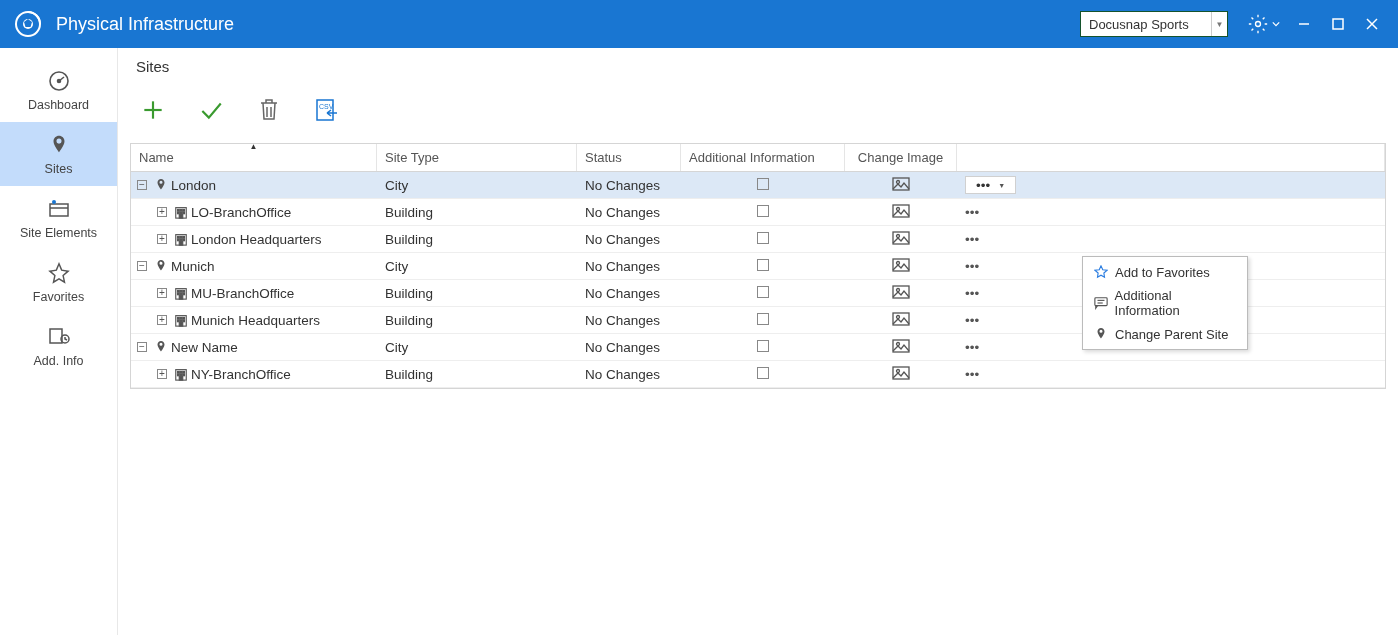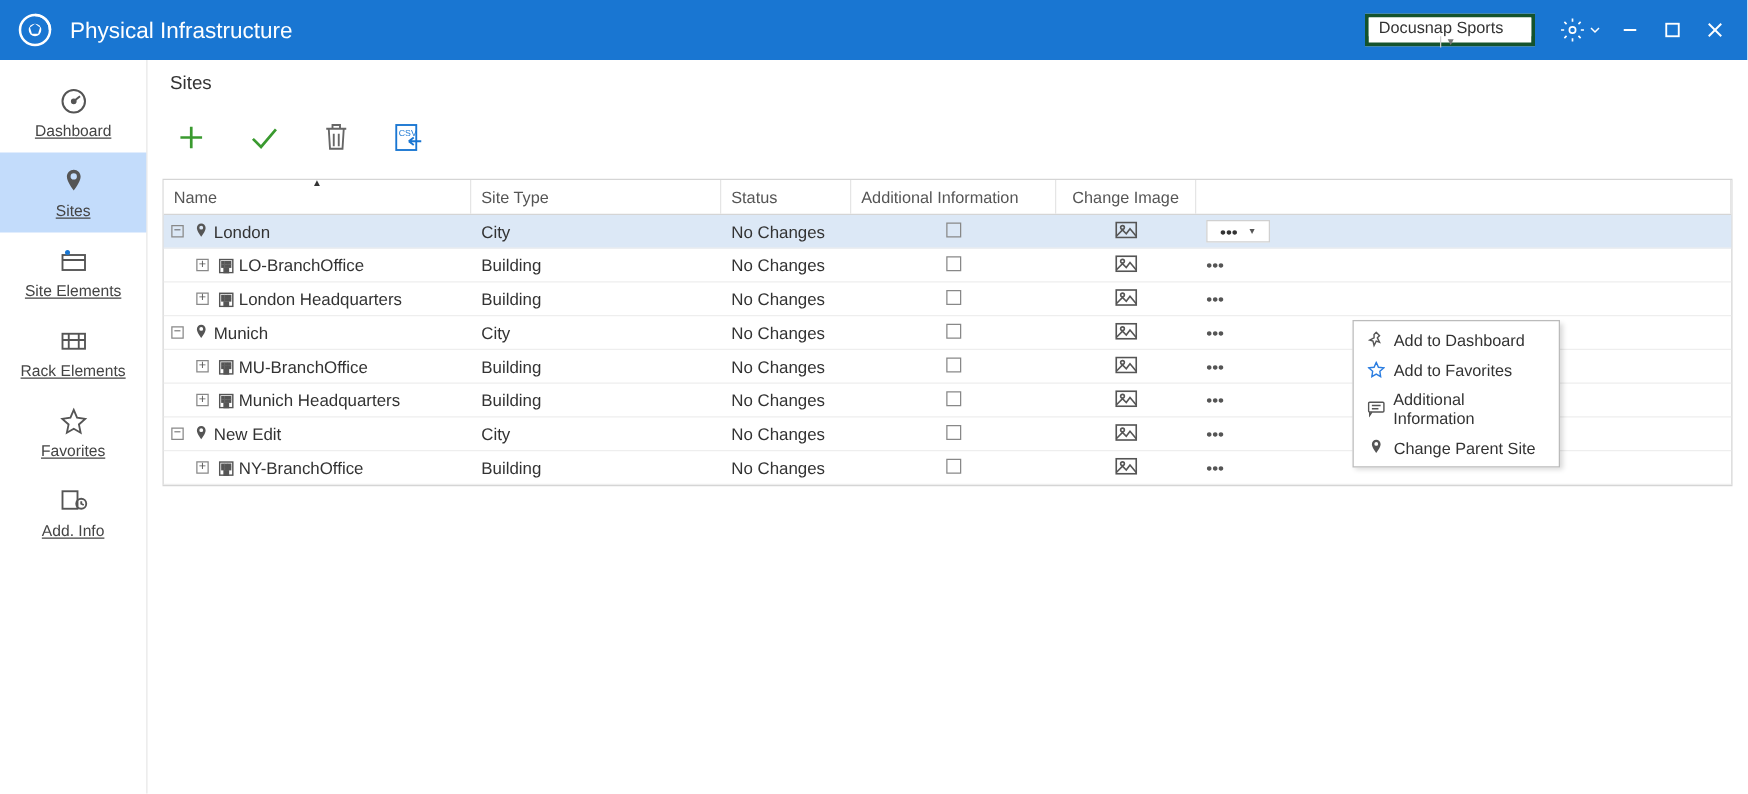--- a/index.html
+++ b/index.html
@@ -3,32 +3,32 @@
 <meta charset="utf-8">
 <style>
   * { box-sizing: border-box; margin: 0; padding: 0; font-family: "Segoe UI", Arial, sans-serif; }
   body { width: 1398px; height: 635px; background: #fff; overflow: hidden; position: relative; }
 
   
   .titlebar { height: 48px; background: #1976d2; color: #fff; display: flex; align-items: center; padding: 0 14px; }
   .titlebar .logo { width: 28px; height: 28px; margin-right: 14px; }
   .titlebar .title { font-size: 18px; font-weight: 400; flex: 0 0 auto; }
   .titlebar .spacer { flex: 1; }
-  .titlebar .tenant-select { display: flex; align-items: center; height: 26px; background: #fff; border: 3px solid #14532d; margin-right: 8px; flex-direction: column; }
+  .titlebar .tenant-select { display: flex; align-items: center; height: 26px; background: #fff; border: 1px solid #14532d; margin-right: 8px; }
   .titlebar .tenant-select input { border: none; outline: none; padding: 0 8px; width: 130px; font-size: 13px; color: #333; }
   .titlebar .tenant-select .dd { width: 16px; height: 24px; border-left: 1px solid #ccc; display: flex; align-items: center; justify-content: center; color: #777; font-size: 8px; }
   .titlebar .win-icon { width: 24px; height: 24px; display: flex; align-items: center; justify-content: center; margin-left: 10px; cursor: pointer; }
   .titlebar svg { display: block; }
 
   
   .body { display: flex; height: calc(635px - 48px); }
 
   
   .sidebar { width: 118px; background: #fff; border-right: 1px solid #e8e8e8; padding-top: 10px; }
-  .side-item { display: flex; flex-direction: column; align-items: center; padding: 10px 4px 10px; cursor: pointer; font-size: 12.5px; color: #444; text-decoration: underline; }
+  .side-item { display: flex; flex-direction: column; align-items: center; padding: 10px 4px 10px; cursor: pointer; font-size: 12.5px; color: #444; }
   .side-item.active { background: #c3dcfb; }
   .side-item .ic { width: 26px; height: 26px; margin-bottom: 4px; display: flex; align-items: center; justify-content: center; }
   .side-item .lbl { text-align: center; }
 
   
   .main { flex: 1; padding: 10px 12px 12px 12px; position: relative; }
   .page-title { font-size: 15px; color: #333; margin: 0 0 16px 6px; }
 
   
   .toolbar { display: flex; gap: 28px; padding: 4px 8px 18px; }
@@ -133,31 +133,20 @@
     </div>
     <div class="side-item">
       <span class="ic">
         <svg width="24" height="22" viewBox="0 0 24 22" fill="none" stroke="#555" stroke-width="1.5">
             <rect x="3" y="6" width="18" height="12"></rect>
             <line x1="3" y1="10" x2="21" y2="10"></line>
             <circle cx="7" cy="4" r="2" fill="#1976d2" stroke="none"></circle>
           </svg>
       </span>
       <span class="lbl">Site Elements</span>
-    </div>
-    <div class="side-item">
-      <span class="ic">
-        <svg width="24" height="20" viewBox="0 0 24 20" fill="none" stroke="#555" stroke-width="1.5">
-            <rect x="3" y="4" width="18" height="12"></rect>
-            <line x1="3" y1="9" x2="21" y2="9"></line>
-            <line x1="8" y1="4" x2="8" y2="16"></line>
-            <line x1="16" y1="4" x2="16" y2="16"></line>
-          </svg>
-      </span>
-      <span class="lbl">Rack Elements</span>
     </div>
     <div class="side-item">
       <span class="ic">
         <svg width="22" height="22" viewBox="0 0 24 24" fill="none" stroke="#555" stroke-width="1.6">
             <path d="M12 2l2.9 6.9L22 10l-5.5 4.8L18 22l-6-3.5L6 22l1.5-7.2L2 10l7.1-1.1z"></path>
           </svg>
       </span>
       <span class="lbl">Favorites</span>
     </div>
     <div class="side-item">
@@ -368,21 +357,21 @@
             <div class="cell col-act"><span class="dots">•••</span></div>
           </div>
           <div class="row">
             <div class="cell col-name" style="padding-left:6px">
               <span class="expand">−</span>
               <span class="rowicon">
                 <svg width="14" height="14" viewBox="0 0 16 16" fill="#555">
                   <path d="M8 1C5.8 1 4 2.8 4 5c0 3 4 8 4 8s4-5 4-8c0-2.2-1.8-4-4-4zm0 5.5A1.5 1.5 0 1 1 8 3a1.5 1.5 0 0 1 0 3.5z"></path>
                 </svg>
               </span>
-              <span>New Edit</span>
+              <span>New Name</span>
             </div>
             <div class="cell col-type">City</div>
             <div class="cell col-status">No Changes</div>
             <div class="cell col-addl"><span class="cb"></span></div>
             <div class="cell col-cimg"><span><svg width="18" height="14" viewBox="0 0 18 14" fill="none" stroke="#555" stroke-width="1.3">
                   <rect x="1" y="1" width="16" height="12"></rect>
                   <circle cx="6" cy="5" r="1.5"></circle>
                   <path d="M1 12l5-5 3 3 3-4 5 6"></path>
                 </svg></span></div>
             <div class="cell col-act"><span class="dots">•••</span></div>
@@ -411,28 +400,20 @@
                   <rect x="1" y="1" width="16" height="12"></rect>
                   <circle cx="6" cy="5" r="1.5"></circle>
                   <path d="M1 12l5-5 3 3 3-4 5 6"></path>
                 </svg></span></div>
             <div class="cell col-act"><span class="dots">•••</span></div>
           </div>
         </div>
     </div>
 
     <div class="ctx-menu">
-      <div class="ctx-item">
-        <span class="ci">
-          <svg width="14" height="14" viewBox="0 0 16 16" fill="none" stroke="#555" stroke-width="1.3">
-              <path d="M8 1l3 3-2 2 2 4-3-1-2 4-1-4-3-1 4-2 0-3z"></path>
-            </svg>
-        </span>
-        <span>Add to Dashboard</span>
-      </div>
       <div class="ctx-item">
         <span class="ci">
           <svg width="14" height="14" viewBox="0 0 16 16" fill="none" stroke="#2b7de0" stroke-width="1.3">
               <path d="M8 1l2 4.5L15 6l-3.7 3.2L12 14l-4-2.3L4 14l.7-4.8L1 6l5-.5z"></path>
             </svg>
         </span>
         <span>Add to Favorites</span>
       </div>
       <div class="ctx-item">
         <span class="ci">

